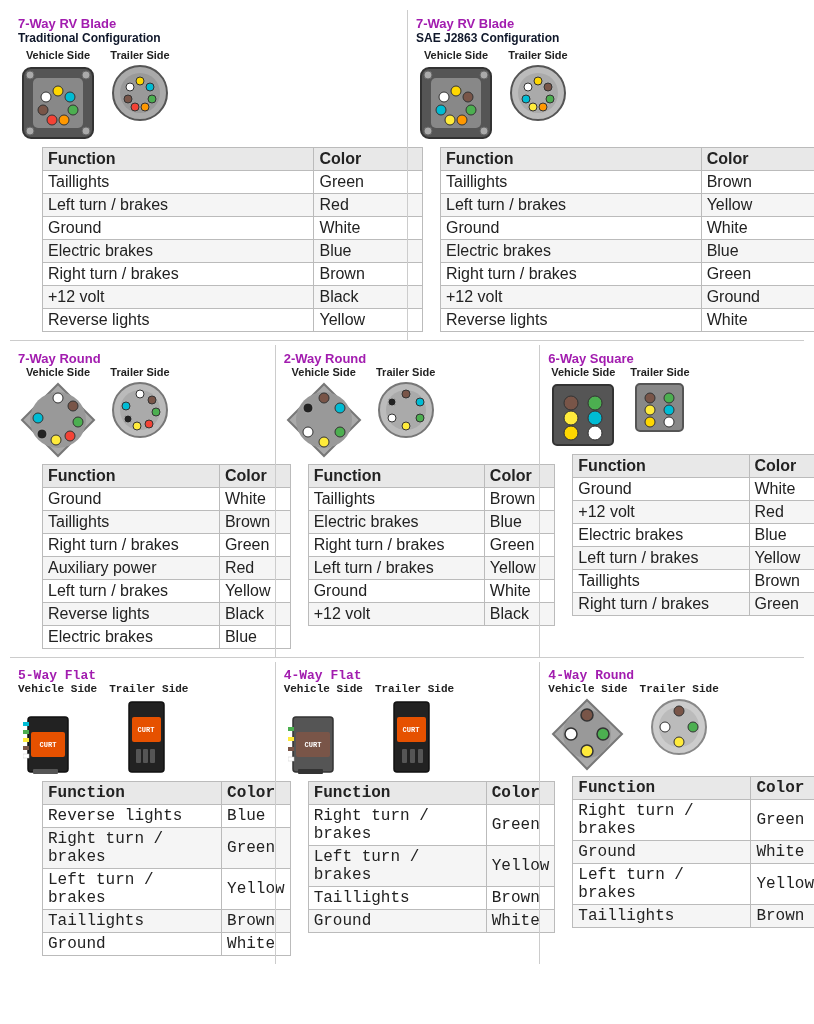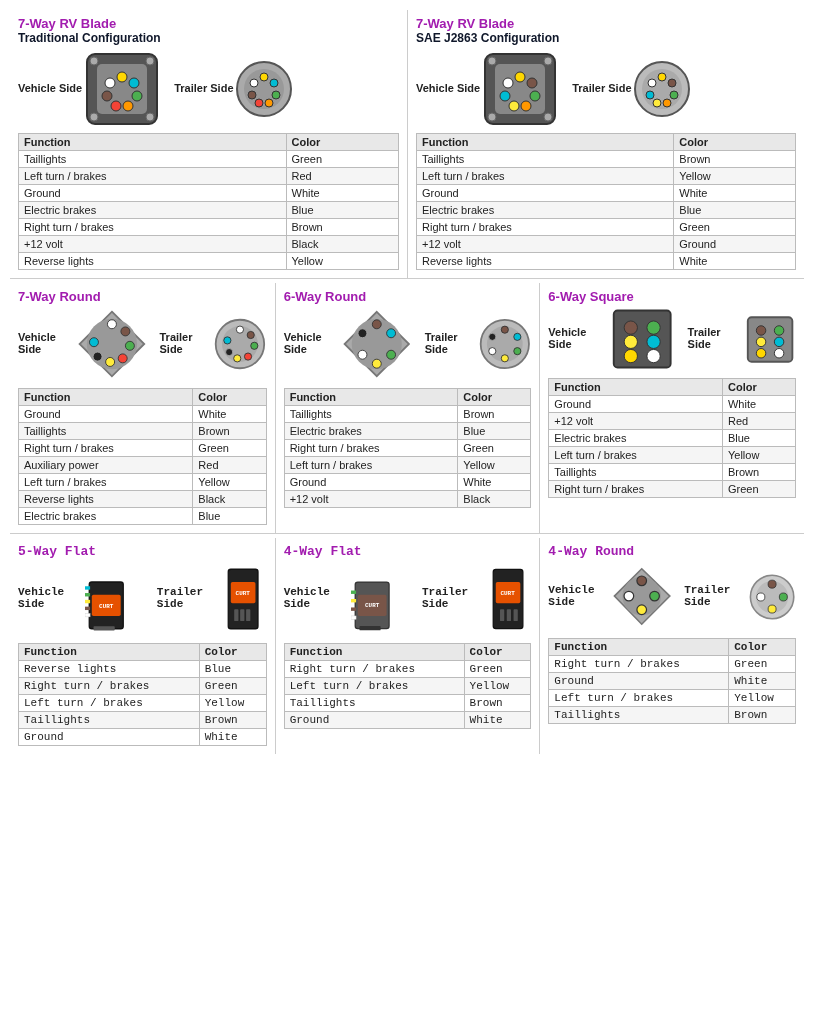--- a/index.html
+++ b/index.html
@@ -26,41 +26,42 @@
     }
     .connector-label {
       font-size: 11px;
       font-weight: bold;
       margin-bottom: 2px;
     }
     
     table {
       width: 100%;
       border-collapse: collapse;
-      font-size: 11px;
+      font-size: 16px;
       margin-top: 2px;
+      margin-left: 24px;
     }
     th {
       background: #e8e8e8;
       border: 1px solid #bbb;
       padding: 2px 5px;
       text-align: left;
       font-weight: bold;
     }
     td {
       border: 1px solid #bbb;
       padding: 2px 5px;
     }
     tr:nth-child(even) td { background: #f5f5f5; }
     tr:nth-child(odd) td { background: #fff; }
 
     
     .conn-wrap {
       display: flex;
-      flex-direction: row;
+      flex-direction: column;
       align-items: center;
     }
 
     
     .top-row {
       display: grid;
       grid-template-columns: 1fr 1fr;
       border-bottom: 1px solid #ccc;
       margin-bottom: 4px;
     }
@@ -325,21 +326,21 @@
           </tr>
           <tr>
             <td>Electric brakes</td>
             <td>Blue</td>
           </tr>
         </tbody>
     </table>
   </div>
 
   <div class="section-inner">
-    <div class="section-title">6-Way Round</div>
+    <div class="section-title">2-Way Round</div>
     <div class="conn-pair">
       <div class="conn-wrap">
         <div class="connector-label">Vehicle Side</div>
         <svg width="80" height="80" viewBox="0 0 80 80">
           <polygon points="40,4 76,40 40,76 4,40" fill="#aaa" stroke="#777" stroke-width="2"></polygon>
           <circle cx="40" cy="40" r="28" fill="#999"></circle>
 
           <circle cx="40" cy="18" r="5" fill="#795548" stroke="#333" stroke-width="1"></circle>
           <circle cx="56" cy="28" r="5" fill="#00bcd4" stroke="#333" stroke-width="1"></circle>
           <circle cx="56" cy="52" r="5" fill="#4caf50" stroke="#333" stroke-width="1"></circle>

